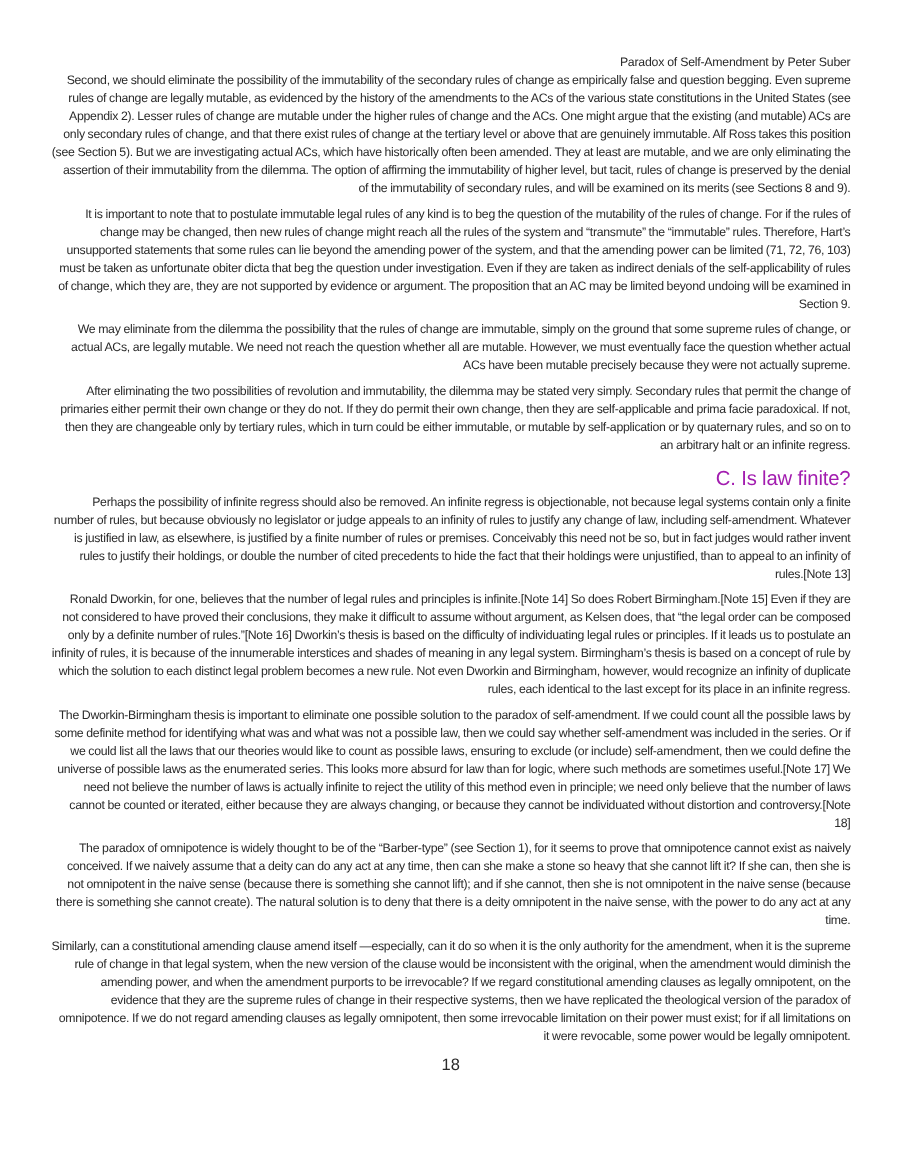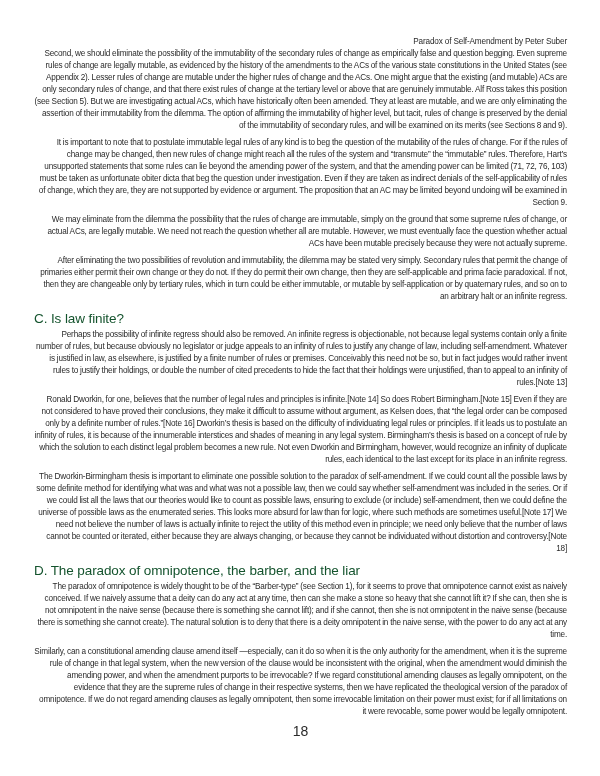--- a/index.html
+++ b/index.html
@@ -34,27 +34,28 @@
     letter-spacing: -0.18px;
     word-spacing: -0.2px;
     color: #2a2a2a;
     margin: 0 0 5px 0;
     text-align: right;
   }
   h2.sec {
     font-size: 13.5px;
     line-height: 17px;
     font-weight: 400;
-    color: #14532d;
+    color: #a21caf;
     margin: 7px 0 2px 0;
     letter-spacing: -0.1px;
+    text-align: right;
   }
   .page-number {
     text-align: center;
-    font-size: 14px;
+    font-size: 11px;
     line-height: 12px;
     color: #2a2a2a;
     margin-top: 7px;
   }
 </style>
 </head>
 <body>
 
 <div class="doc">
 
@@ -69,21 +70,20 @@
   <p class="para">After eliminating the two possibilities of revolution and immutability, the dilemma may be stated very simply. Secondary rules that permit the change of primaries either permit their own change or they do not. If they do permit their own change, then they are self-applicable and prima facie paradoxical. If not, then they are changeable only by tertiary rules, which in turn could be either immutable, or mutable by self-application or by quaternary rules, and so on to an arbitrary halt or an infinite regress.</p>
 
   <h2 class="sec">C. Is law finite?</h2>
 
   <p class="para">Perhaps the possibility of infinite regress should also be removed. An infinite regress is objectionable, not because legal systems contain only a finite number of rules, but because obviously no legislator or judge appeals to an infinity of rules to justify any change of law, including self-amendment. Whatever is justified in law, as elsewhere, is justified by a finite number of rules or premises. Conceivably this need not be so, but in fact judges would rather invent rules to justify their holdings, or double the number of cited precedents to hide the fact that their holdings were unjustified, than to appeal to an infinity of rules.[Note 13]</p>
 
   <p class="para">Ronald Dworkin, for one, believes that the number of legal rules and principles is infinite.[Note 14] So does Robert Birmingham.[Note 15] Even if they are not considered to have proved their conclusions, they make it difficult to assume without argument, as Kelsen does, that “the legal order can be composed only by a definite number of rules.”[Note 16] Dworkin’s thesis is based on the difficulty of individuating legal rules or principles. If it leads us to postulate an infinity of rules, it is because of the innumerable interstices and shades of meaning in any legal system. Birmingham’s thesis is based on a concept of rule by which the solution to each distinct legal problem becomes a new rule. Not even Dworkin and Birmingham, however, would recognize an infinity of duplicate rules, each identical to the last except for its place in an infinite regress.</p>
 
   <p class="para">The Dworkin-Birmingham thesis is important to eliminate one possible solution to the paradox of self-amendment. If we could count all the possible laws by some definite method for identifying what was and what was not a possible law, then we could say whether self-amendment was included in the series. Or if we could list all the laws that our theories would like to count as possible laws, ensuring to exclude (or include) self-amendment, then we could define the universe of possible laws as the enumerated series. This looks more absurd for law than for logic, where such methods are sometimes useful.[Note 17] We need not believe the number of laws is actually infinite to reject the utility of this method even in principle; we need only believe that the number of laws cannot be counted or iterated, either because they are always changing, or because they cannot be individuated without distortion and controversy.[Note 18]</p>
 
-  <h2 class="sec">D. The paradox of omnipotence, the barber, and the liar</h2>
 
   <p class="para">The paradox of omnipotence is widely thought to be of the “Barber-type” (see Section 1), for it seems to prove that omnipotence cannot exist as naively conceived. If we naively assume that a deity can do any act at any time, then can she make a stone so heavy that she cannot lift it? If she can, then she is not omnipotent in the naive sense (because there is something she cannot lift); and if she cannot, then she is not omnipotent in the naive sense (because there is something she cannot create). The natural solution is to deny that there is a deity omnipotent in the naive sense, with the power to do any act at any time.</p>
 
   <p class="para">Similarly, can a constitutional amending clause amend itself —especially, can it do so when it is the only authority for the amendment, when it is the supreme rule of change in that legal system, when the new version of the clause would be inconsistent with the original, when the amendment would diminish the amending power, and when the amendment purports to be irrevocable? If we regard constitutional amending clauses as legally omnipotent, on the evidence that they are the supreme rules of change in their respective systems, then we have replicated the theological version of the paradox of omnipotence. If we do not regard amending clauses as legally omnipotent, then some irrevocable limitation on their power must exist; for if all limitations on it were revocable, some power would be legally omnipotent.</p>
 
   <div class="page-number">18</div>
 
 </div>
 
 </body></html>

